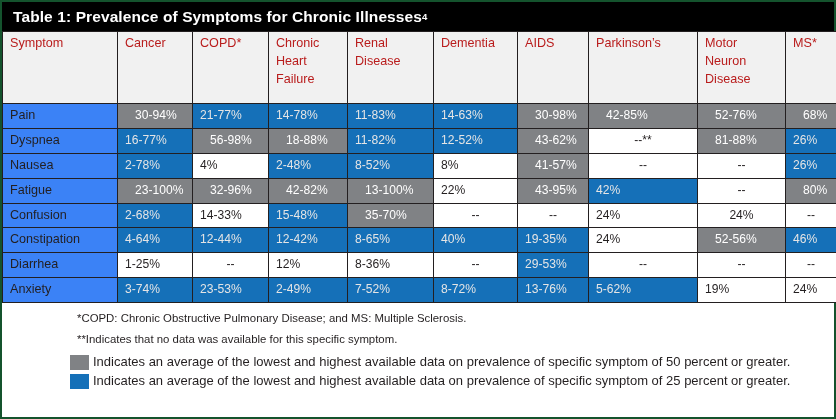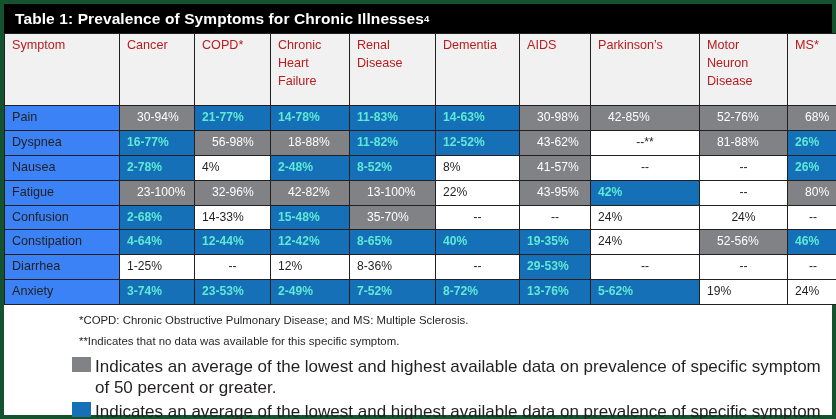--- a/index.html
+++ b/index.html
@@ -11,21 +11,21 @@
   body {
     width: 836px;
     height: 419px;
     font-family: "Liberation Sans", sans-serif;
     color: #231f20;
     overflow: hidden;
   }
   #frame {
     width: 836px;
     height: 419px;
-    border: 4px solid #14532d;
+    border: 2px solid #14532d;
     background: #ffffff;
     position: relative;
   }
   #title-bar {
     background: #000000;
     color: #ffffff;
     height: 29px;
     display: flex;
     align-items: center;
     padding-left: 11px;
@@ -73,22 +73,21 @@
     background: #ffffff;
     color: #231f20;
   }
   td.cell.gray {
     background: #808285;
     color: #ffffff;
     padding-left: 17px;
   }
   td.cell.blue {
     background: #1570b8;
-    color: #5eead4;
-    font-weight: bold;
+    color: #e5e5e5;
   }
   td.cell.dash {
     text-align: center;
     padding-left: 0;
     padding-right: 0;
   }
   #notes {
     padding: 8px 0 0 0;
     font-size: 11.4px;
     color: #231f20;
@@ -106,21 +105,21 @@
   }
   .swatch {
     width: 19px;
     height: 15px;
     flex: 0 0 19px;
     margin-right: 4px;
     margin-top: 1px;
   }
   .swatch.gray { background: #808285; }
   .swatch.blue { background: #1570b8; }
-  .legend-text { line-height: 1.25; font-size: 17px; }
+  .legend-text { line-height: 1.25; font-size: 13px; }
 </style>
 </head>
 <body>
 
 <div id="frame">
 
   <div id="title-bar">
     <span>Table 1: Prevalence of Symptoms for Chronic Illnesses</span>
       <span class="sup">4</span>
   </div>

